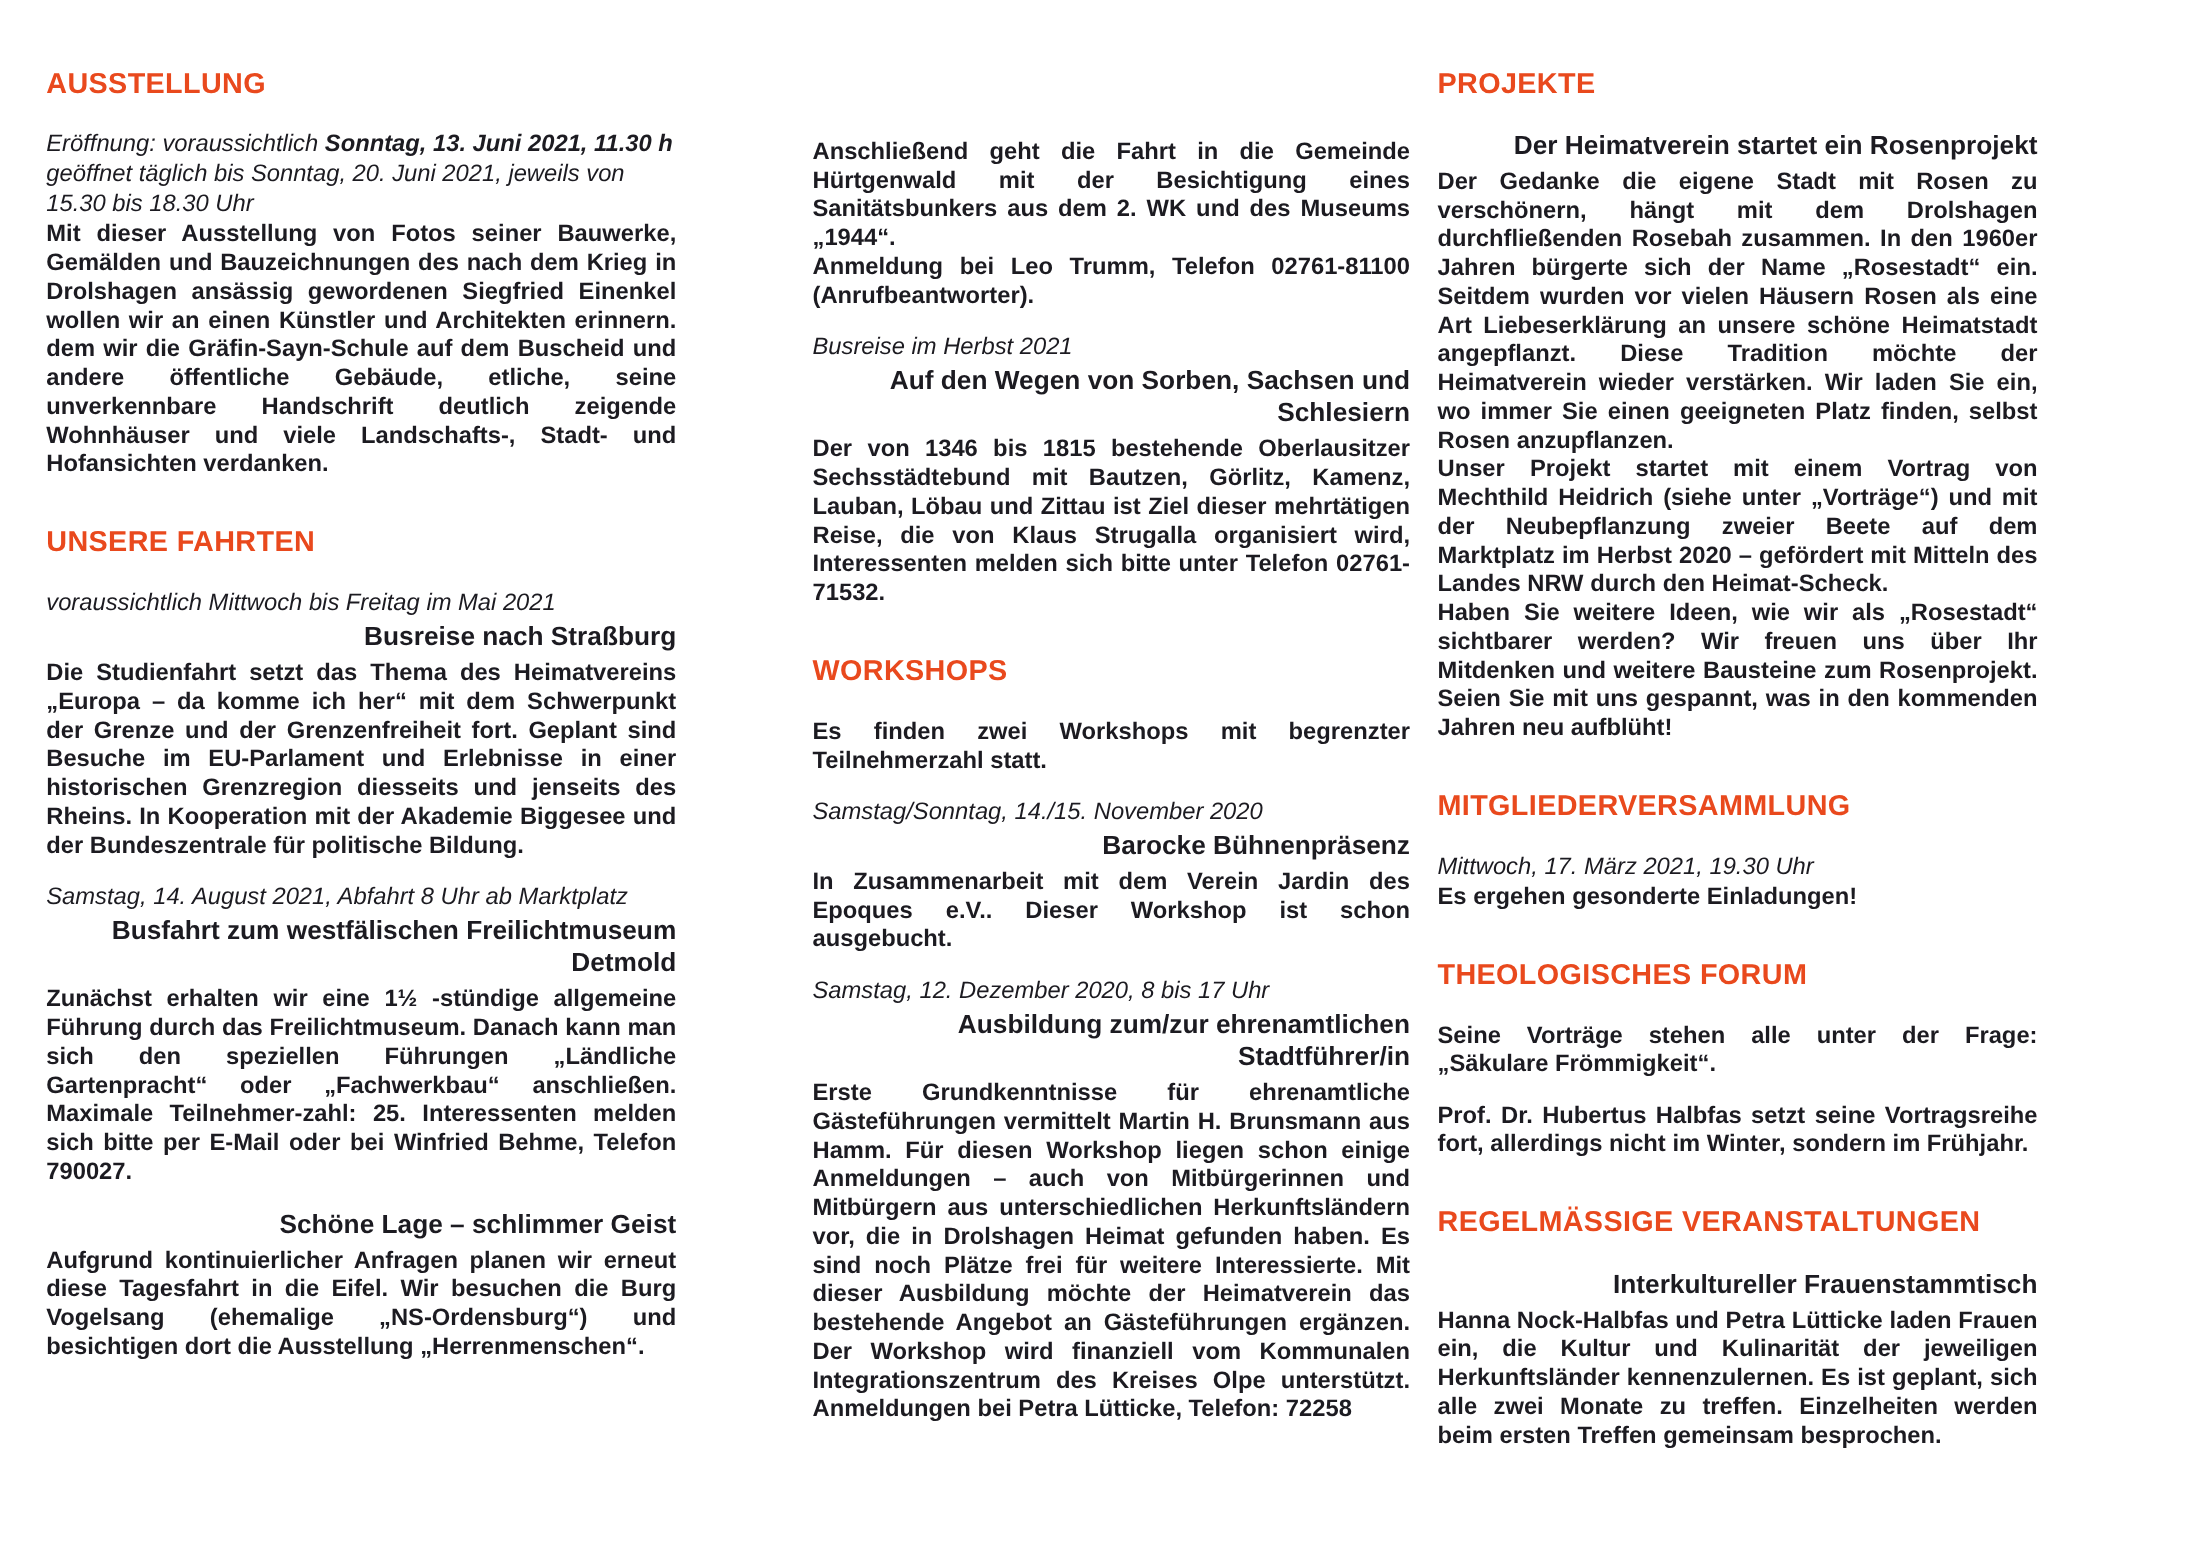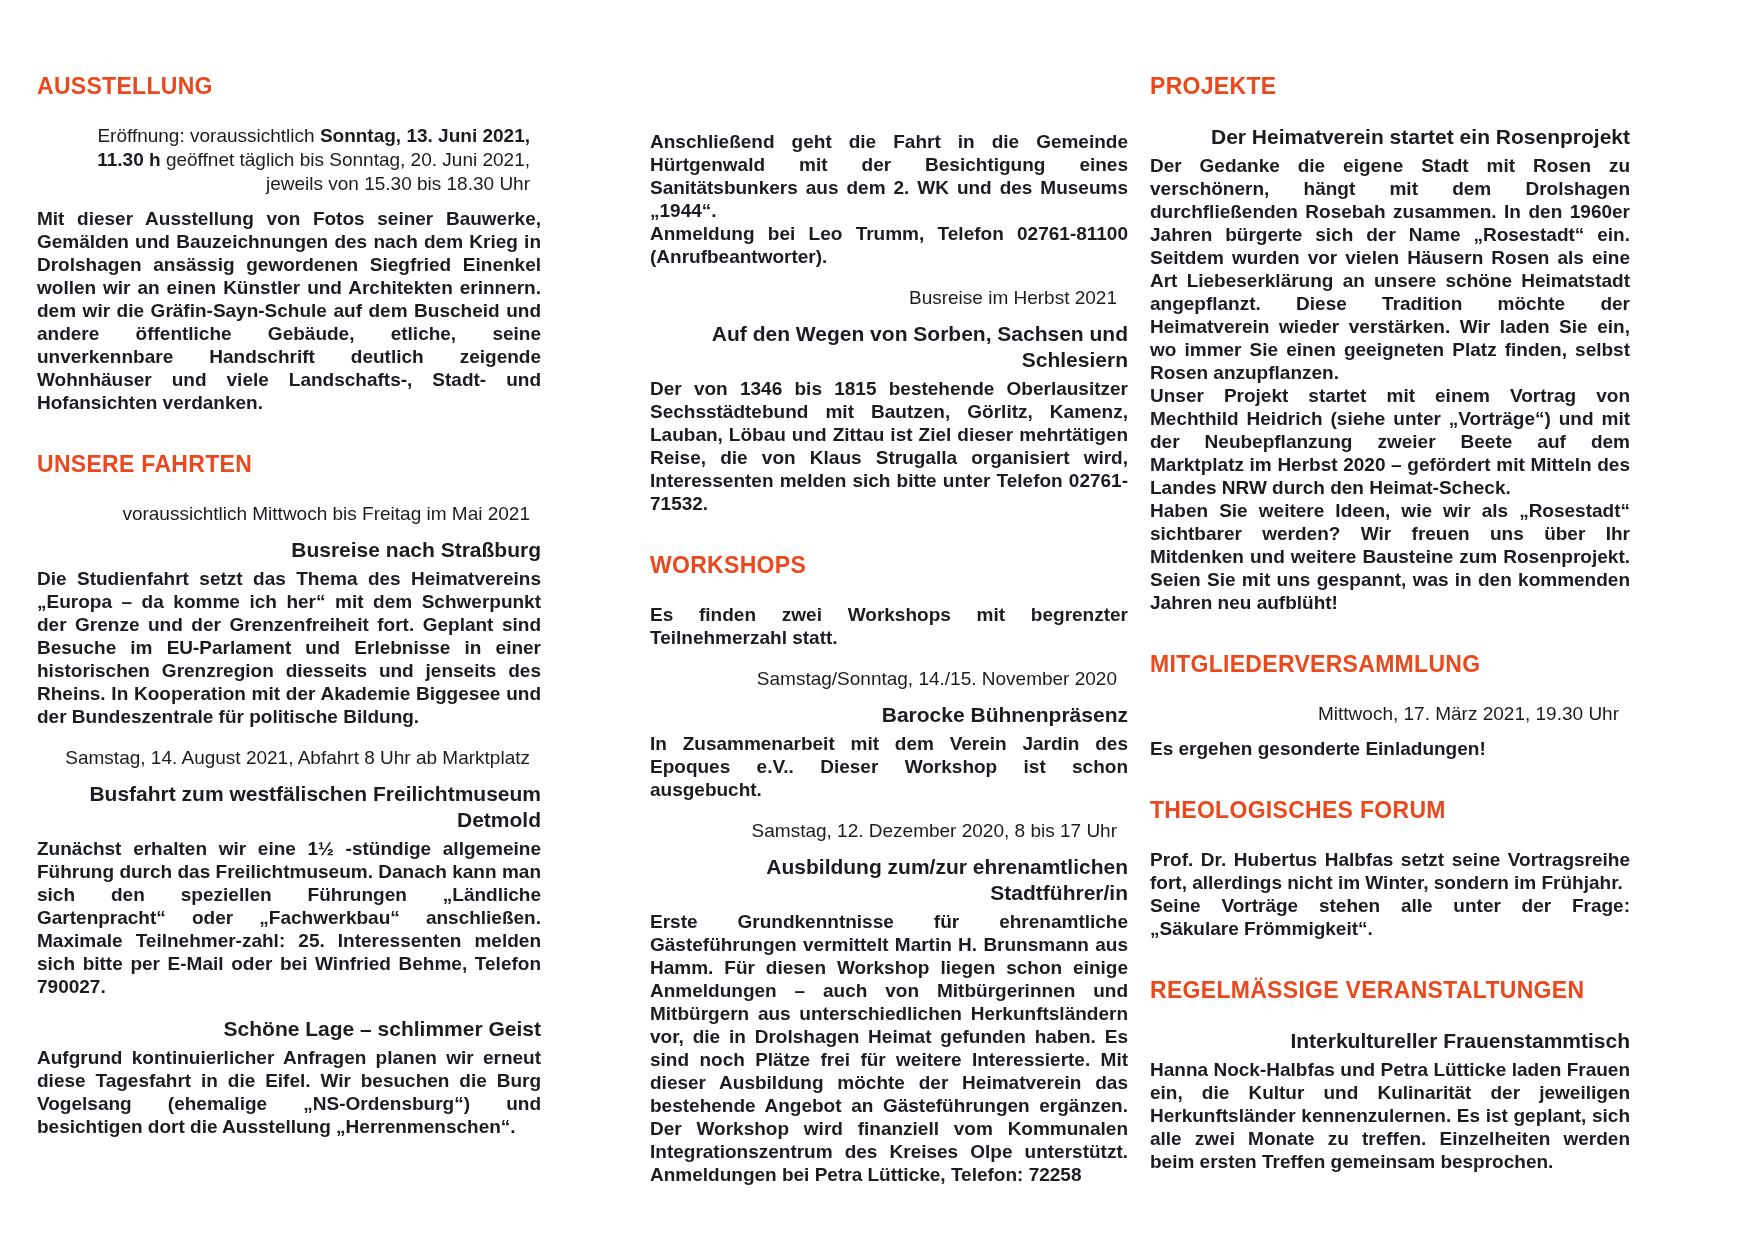--- a/index.html
+++ b/index.html
@@ -3,35 +3,35 @@
 <meta charset="utf-8">
 <style>
   html,body { margin:0; padding:0; }
   body {
     width:1754px; height:1239px;
     background:#ffffff;
     font-family:"Liberation Sans", sans-serif;
     color:#1c1b21;
   }
   .page { position:relative; width:1754px; height:1239px; background:#ffffff; overflow:hidden; }
-  .col { position:absolute; top:0; padding-top:72px; }
+  .col { position:absolute; top:0; padding-top:52px; }
   .col1 { left:37px;  width:504px; }
   .col2 { left:650px; width:478px; }
   .col3 { left:1150px; width:480px; }
 
   .sec {
     font-size:23px; line-height:28px; font-weight:bold;
     color:#e9491d; letter-spacing:0.3px;
     margin:0 0 24px 0;
   }
   .sec.mt { margin-top:36px; }
 
   .date {
-    font-size:19px; line-height:24px;
-    margin:11px; text-align:right;
+    font-style:italic; font-size:19px; line-height:24px;
+    margin:0; text-align:left;
   }
   .date.gap { margin-top:18px; }
 
   .etitle {
     font-size:21px; line-height:26px; font-weight:bold;
     margin:2px 0 4px 0; text-align:right;
   }
 
   .body {
     font-size:19px; line-height:23px;
@@ -93,21 +93,21 @@
     <h3 class="etitle">Der Heimatverein startet ein Rosenprojekt</h3>
     <p class="body tight">Der Gedanke die eigene Stadt mit Rosen zu verschönern, hängt mit dem Drolshagen durchfließenden Rosebah zusammen. In den 1960er Jahren bürgerte sich der Name „Rosestadt“ ein. Seitdem wurden vor vielen Häusern Rosen als eine Art Liebeserklärung an unsere schöne Heimatstadt angepflanzt. Diese Tradition möchte der Heimatverein wieder verstärken. Wir laden Sie ein, wo immer Sie einen geeigneten Platz finden, selbst Rosen anzupflanzen.</p>
     <p class="body tight">Unser Projekt startet mit einem Vortrag von Mechthild Heidrich (siehe unter „Vorträge“) und mit der Neubepflanzung zweier Beete auf dem Marktplatz im Herbst 2020 – gefördert mit Mitteln des Landes NRW durch den Heimat-Scheck.</p>
     <p class="body">Haben Sie weitere Ideen, wie wir als „Rosestadt“ sichtbarer werden? Wir freuen uns über Ihr Mitdenken und weitere Bausteine zum Rosenprojekt. Seien Sie mit uns gespannt, was in den kommenden Jahren neu aufblüht!</p>
 
     <h2 class="sec mt">MITGLIEDERVERSAMMLUNG</h2>
     <p class="date">Mittwoch, 17. März 2021, 19.30 Uhr</p>
     <p class="body">Es ergehen gesonderte Einladungen!</p>
 
     <h2 class="sec mt">THEOLOGISCHES FORUM</h2>
+    <p class="body">Seine Vorträge stehen alle unter der Frage: „Säkulare Frömmigkeit“.</p>
     <p class="body tight">Prof. Dr. Hubertus Halbfas setzt seine Vortragsreihe fort, allerdings nicht im Winter, sondern im Frühjahr.</p>
-    <p class="body">Seine Vorträge stehen alle unter der Frage: „Säkulare Frömmigkeit“.</p>
 
     <h2 class="sec mt">REGELMÄSSIGE VERANSTALTUNGEN</h2>
     <h3 class="etitle">Interkultureller Frauenstammtisch</h3>
     <p class="body last">Hanna Nock-Halbfas und Petra Lütticke laden Frauen ein, die Kultur und Kulinarität der jeweiligen Herkunftsländer kennenzulernen. Es ist geplant, sich alle zwei Monate zu treffen. Einzelheiten werden beim ersten Treffen gemeinsam besprochen.</p>
   </div>
 
 </div>
 
 </body></html>

